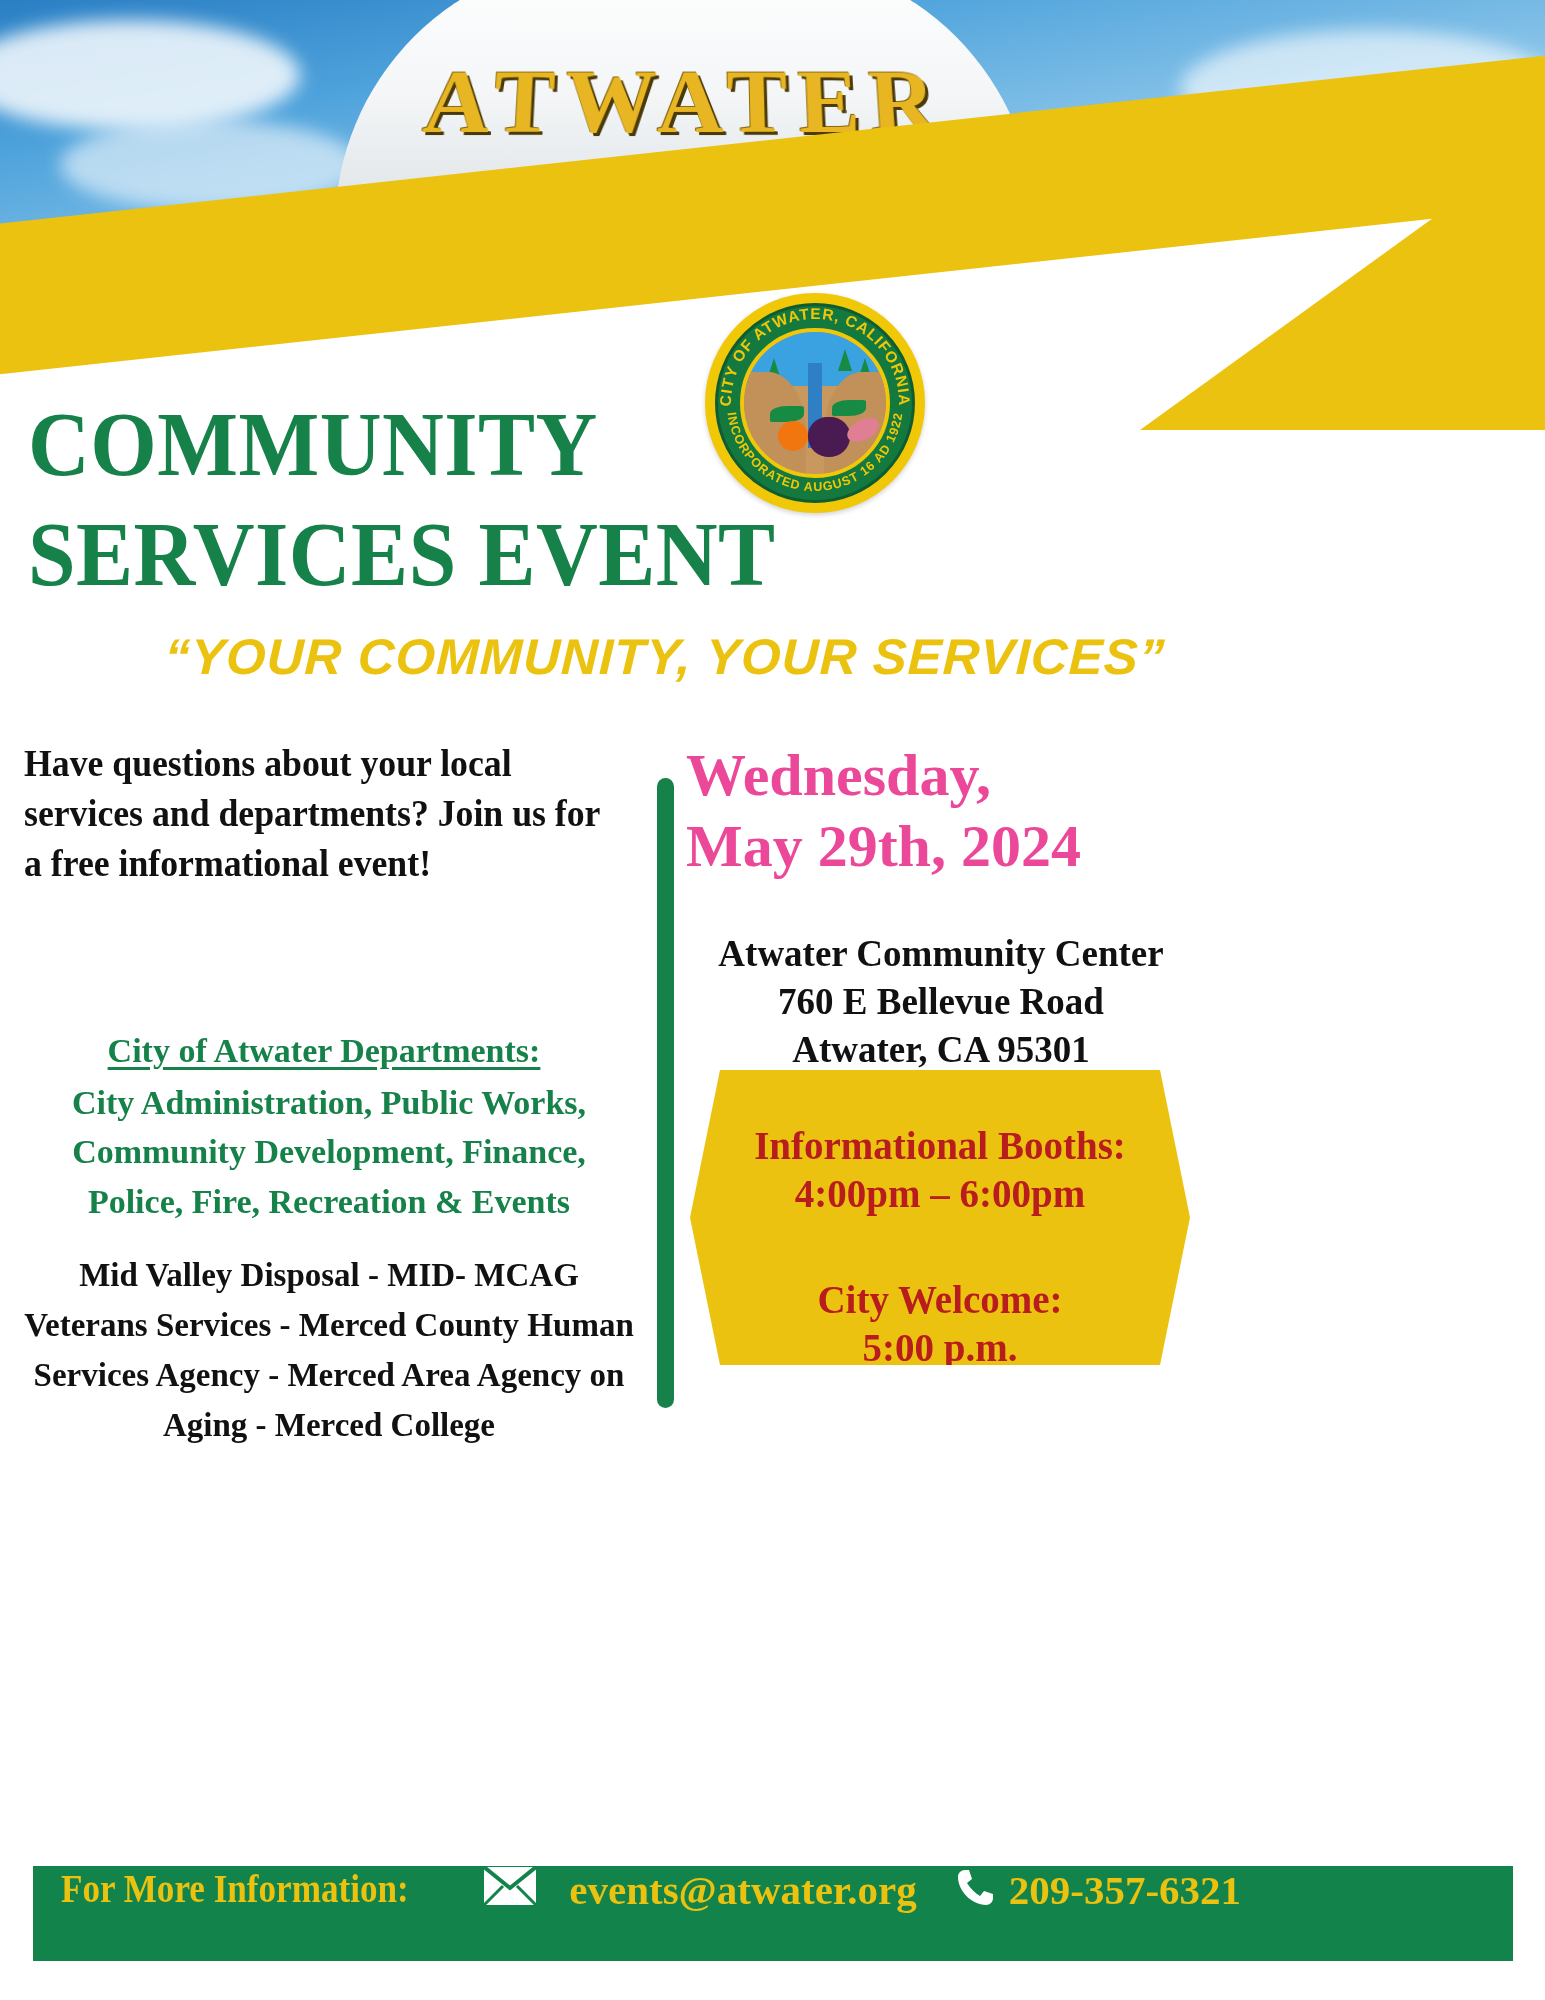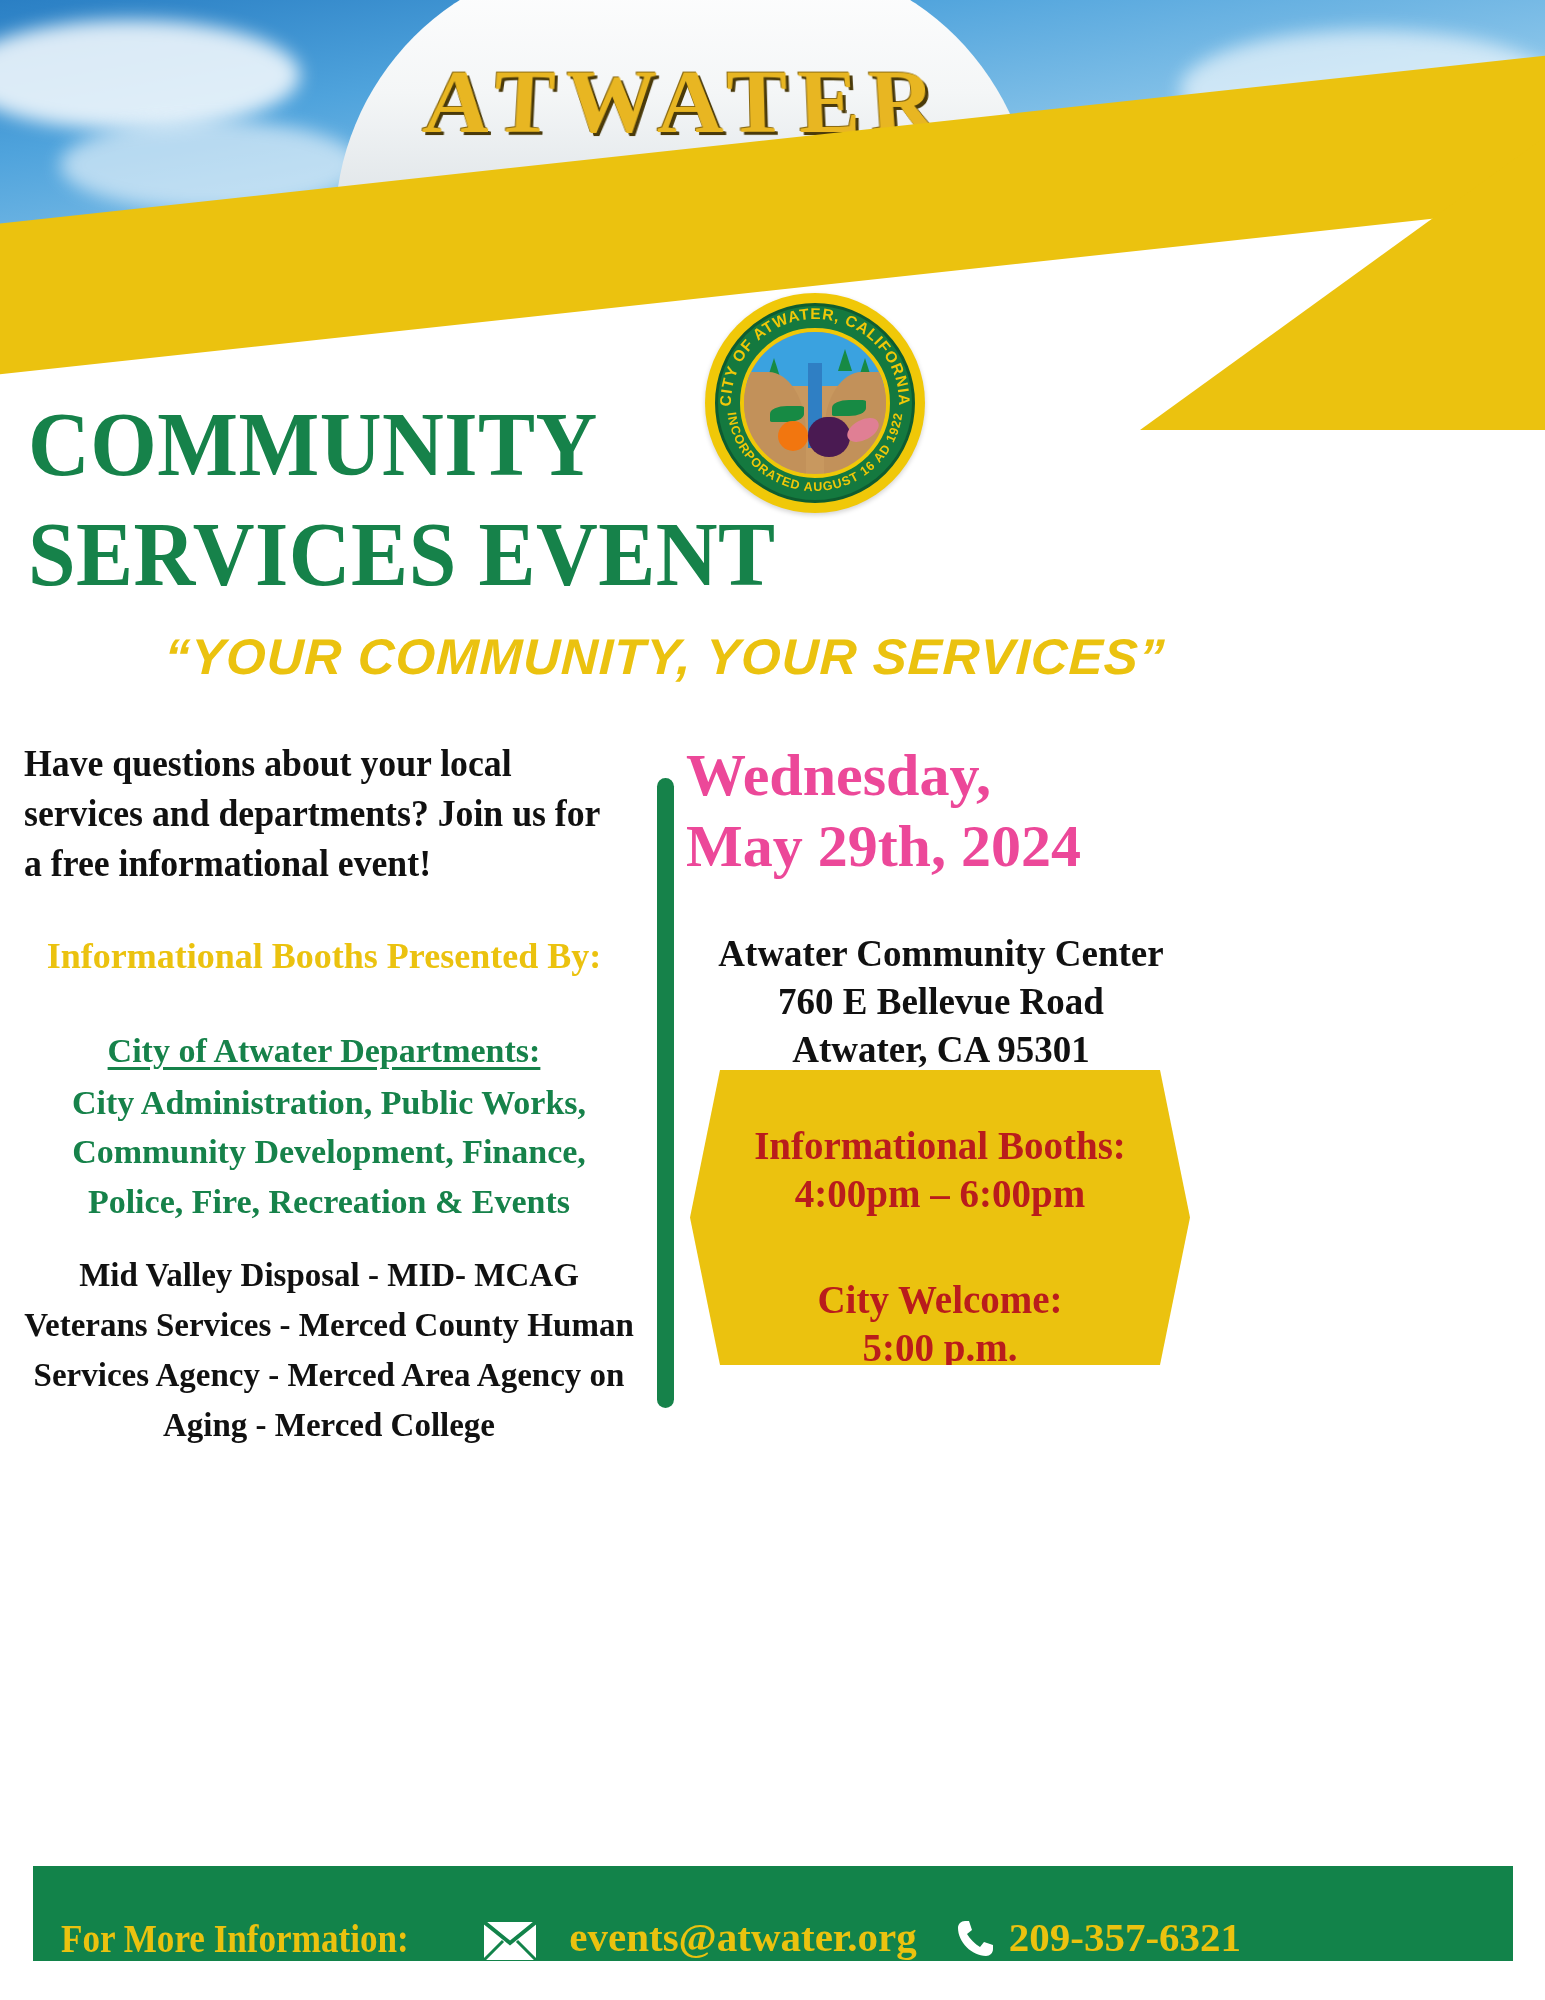--- a/index.html
+++ b/index.html
@@ -102,21 +102,21 @@
   .venue{position:absolute;left:676px;top:930px;width:530px;text-align:center;
       font-family:"Liberation Serif",serif;font-weight:bold;font-size:37px;line-height:1.3;color:#111;}
   .hexbox{position:absolute;left:690px;top:1070px;width:500px;height:295px;background:#ebc20f;
       clip-path:polygon(6% 0,94% 0,100% 50%,94% 100%,6% 100%,0 50%);}
   .hex-line{font-family:"Liberation Serif",serif;font-weight:bold;color:#b91c1c;text-align:center;}
   .hb1{position:absolute;left:0;top:52px;width:500px;font-size:39px;line-height:1.22;}
   .hb2{position:absolute;left:0;top:190px;width:500px;font-size:39px;line-height:1.22;margin-top:16px;}
 
   
   .footer{position:absolute;left:33px;top:1866px;width:1480px;height:95px;background:#12834a;
-      display:flex;align-items:flex-end;}
+      display:flex;align-items:flex-start;}
   .f-label{font-family:"Liberation Serif",serif;font-weight:bold;font-size:39px;color:#ebc20f;
       margin-left:28px;transform:scaleX(.9);transform-origin:left center;}
   .f-email{font-family:"Liberation Serif",serif;font-weight:bold;font-size:41px;color:#ebc20f;margin-left:22px;}
   .f-phone{font-family:"Liberation Serif",serif;font-weight:bold;font-size:41px;color:#ebc20f;margin-left:12px;}
   .ico{margin-left:36px;display:flex;align-items:center;}
 </style>
 </head>
 <body>
 
 <div class="flyer">
@@ -184,21 +184,20 @@
         <textPath href="#arcBot" startOffset="50%" text-anchor="middle">INCORPORATED AUGUST 16 AD 1922</textPath>
       </text>
     </svg>
   </div>
 
   <div class="h-community">COMMUNITY</div>
   <div class="h-services">SERVICES EVENT</div>
   <div class="tagline">“YOUR COMMUNITY, YOUR SERVICES”</div>
 
   <div class="lead">Have questions about your local services and departments? Join us for a free informational event!</div>
-  <div class="booths-head">Informational Booths Presented By:</div>
   <div class="dept-head">City of Atwater Departments:</div>
   <div class="dept-list">City Administration, Public Works, Community Development, Finance, Police, Fire, Recreation &amp; Events</div>
   <div class="partner-list">Mid Valley Disposal - MID- MCAG Veterans Services - Merced County Human Services Agency - Merced Area Agency on Aging - Merced College</div>
 
   <div class="divider"></div>
 
   <div class="date">
     <div>Wednesday,</div>
     <div>May 29th, 2024</div>
   </div>

